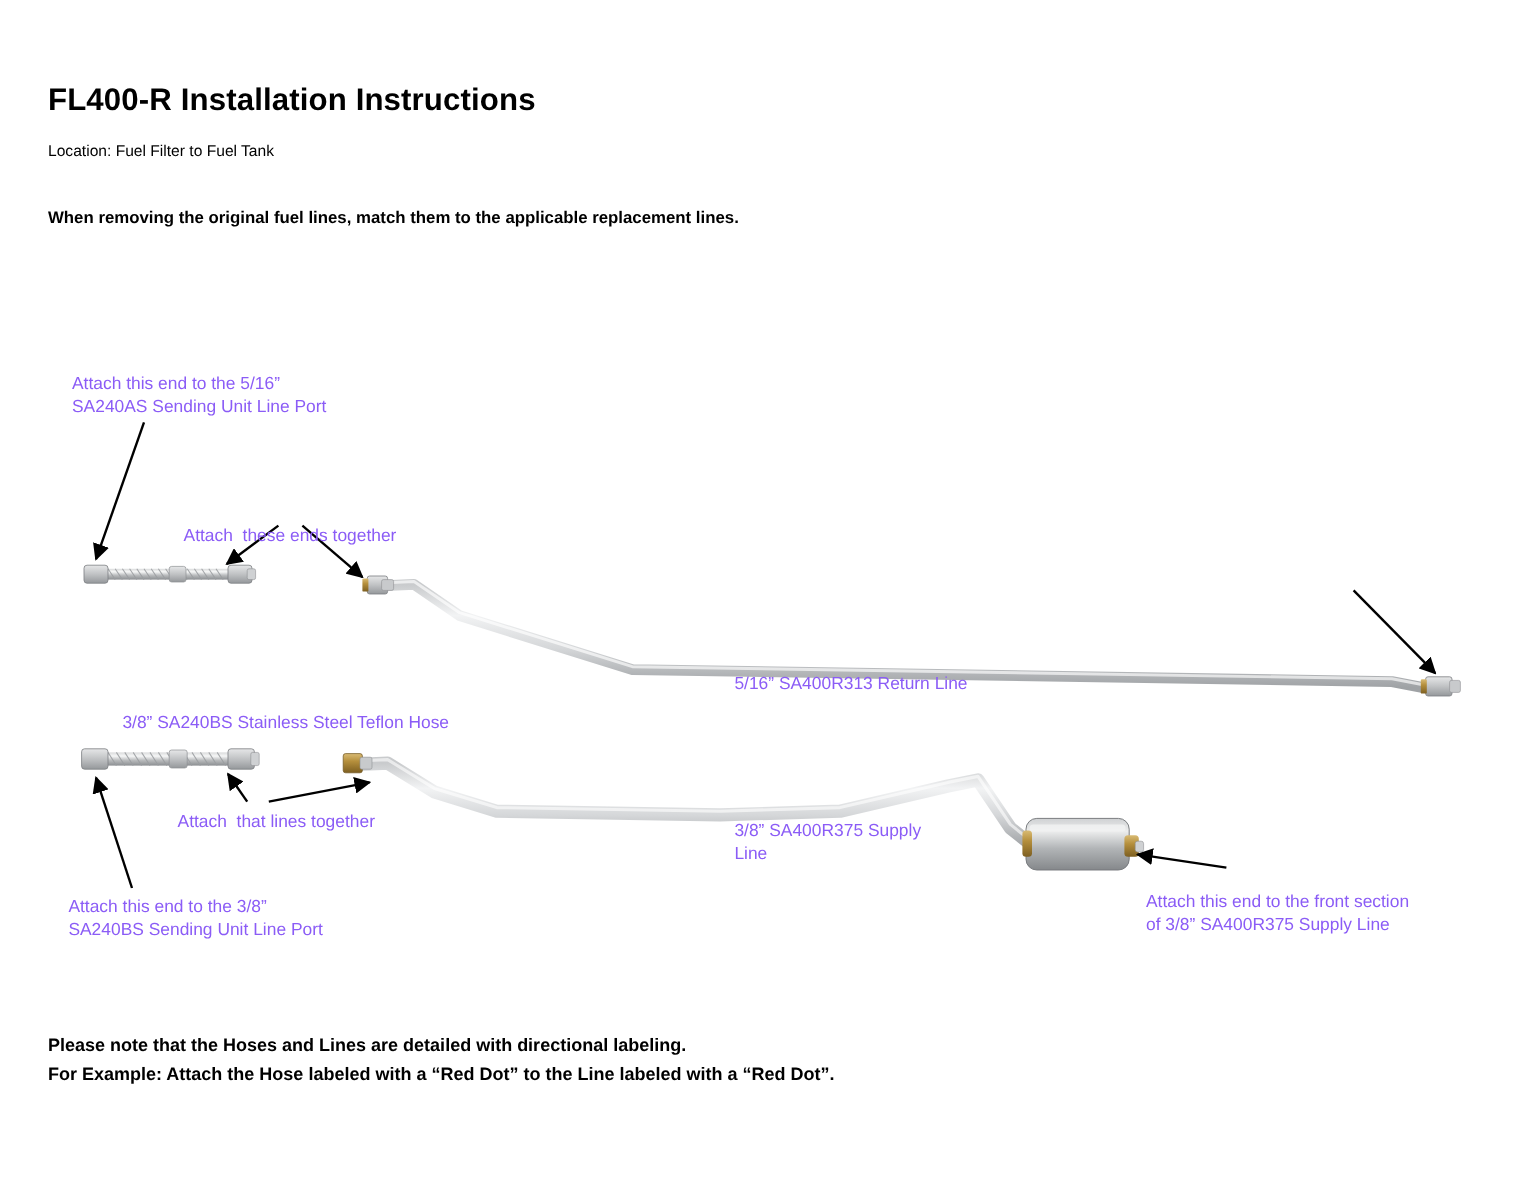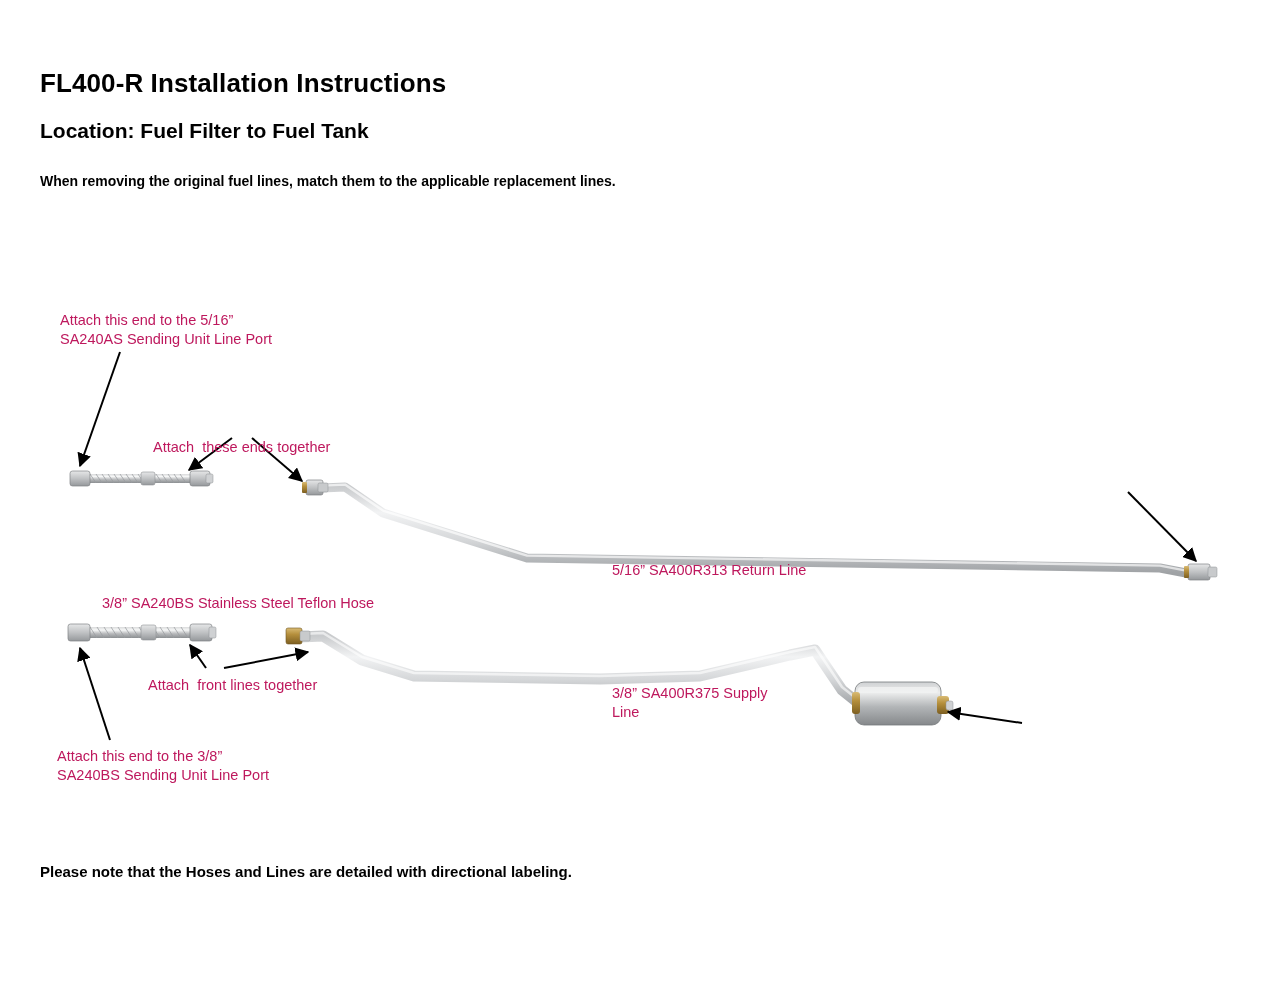--- a/index.html
+++ b/index.html
@@ -26,39 +26,39 @@
   #title {
     left: 40px;
     top: 66px;
     font-size: 26px;
     font-weight: bold;
     letter-spacing: 0.1px;
   }
   #location {
     left: 40px;
     top: 117px;
-    font-size: 21px;
-    font-weight: bold;
+    font-size: 13px;
+    font-weight: normal;
   }
   #intro {
     left: 40px;
     top: 172px;
     font-size: 14px;
     font-weight: bold;
   }
   .note {
     font-size: 15px;
     font-weight: bold;
   }
   #note1 { left: 40px; top: 862px; }
   #note2 { left: 40px; top: 886px; }
 
   .callout {
     font-size: 14.5px;
-    color: #be185d;
+    color: #8b5cf6;
   }
   #c-topleft  { left: 60px;  top: 311px; }
   #c-together { left: 153px; top: 412px; margin-top: 26px; }
   #c-hose516  { left: 60px;  top: 492px; }
   #c-return   { left: 612px; top: 561px; }
   #c-front313 { left: 972px; top: 428px; }
   #c-hose38   { left: 57px;  top: 594px; margin-left: 45px; }
   #c-lines    { left: 148px; top: 676px; }
   #c-bottomleft { left: 57px; top: 747px; }
   #c-supply   { left: 612px; top: 684px; }
@@ -184,21 +184,24 @@
       <line x1="110" y1="740" x2="80" y2="648"></line>
       <line x1="1022" y1="723" x2="948" y2="712"></line>
     </g>
   </svg>
 
   <div class="txt callout" id="c-topleft">Attach this end to the 5/16”
 SA240AS Sending Unit Line Port</div>
   <div class="txt callout" id="c-together">Attach  these ends together</div>
   <div class="txt callout" id="c-return">5/16” SA400R313 Return Line</div>
   <div class="txt callout" id="c-hose38">3/8” SA240BS Stainless Steel Teflon Hose</div>
-  <div class="txt callout" id="c-lines">Attach  front lines together</div>
+  <div class="txt callout" id="c-lines">Attach  that lines together</div>
   <div class="txt callout" id="c-bottomleft">Attach this end to the 3/8”
 SA240BS Sending Unit Line Port</div>
   <div class="txt callout" id="c-supply">3/8” SA400R375 Supply
 Line</div>
+  <div class="txt callout" id="c-front375">Attach this end to the front section
+of 3/8” SA400R375 Supply Line</div>
 
   <div class="txt note" id="note1">Please note that the Hoses and Lines are detailed with directional labeling.</div>
+  <div class="txt note" id="note2">For Example: Attach the Hose labeled with a “Red Dot” to the Line labeled with a “Red Dot”.</div>
 
 </div>
 
 </body></html>

